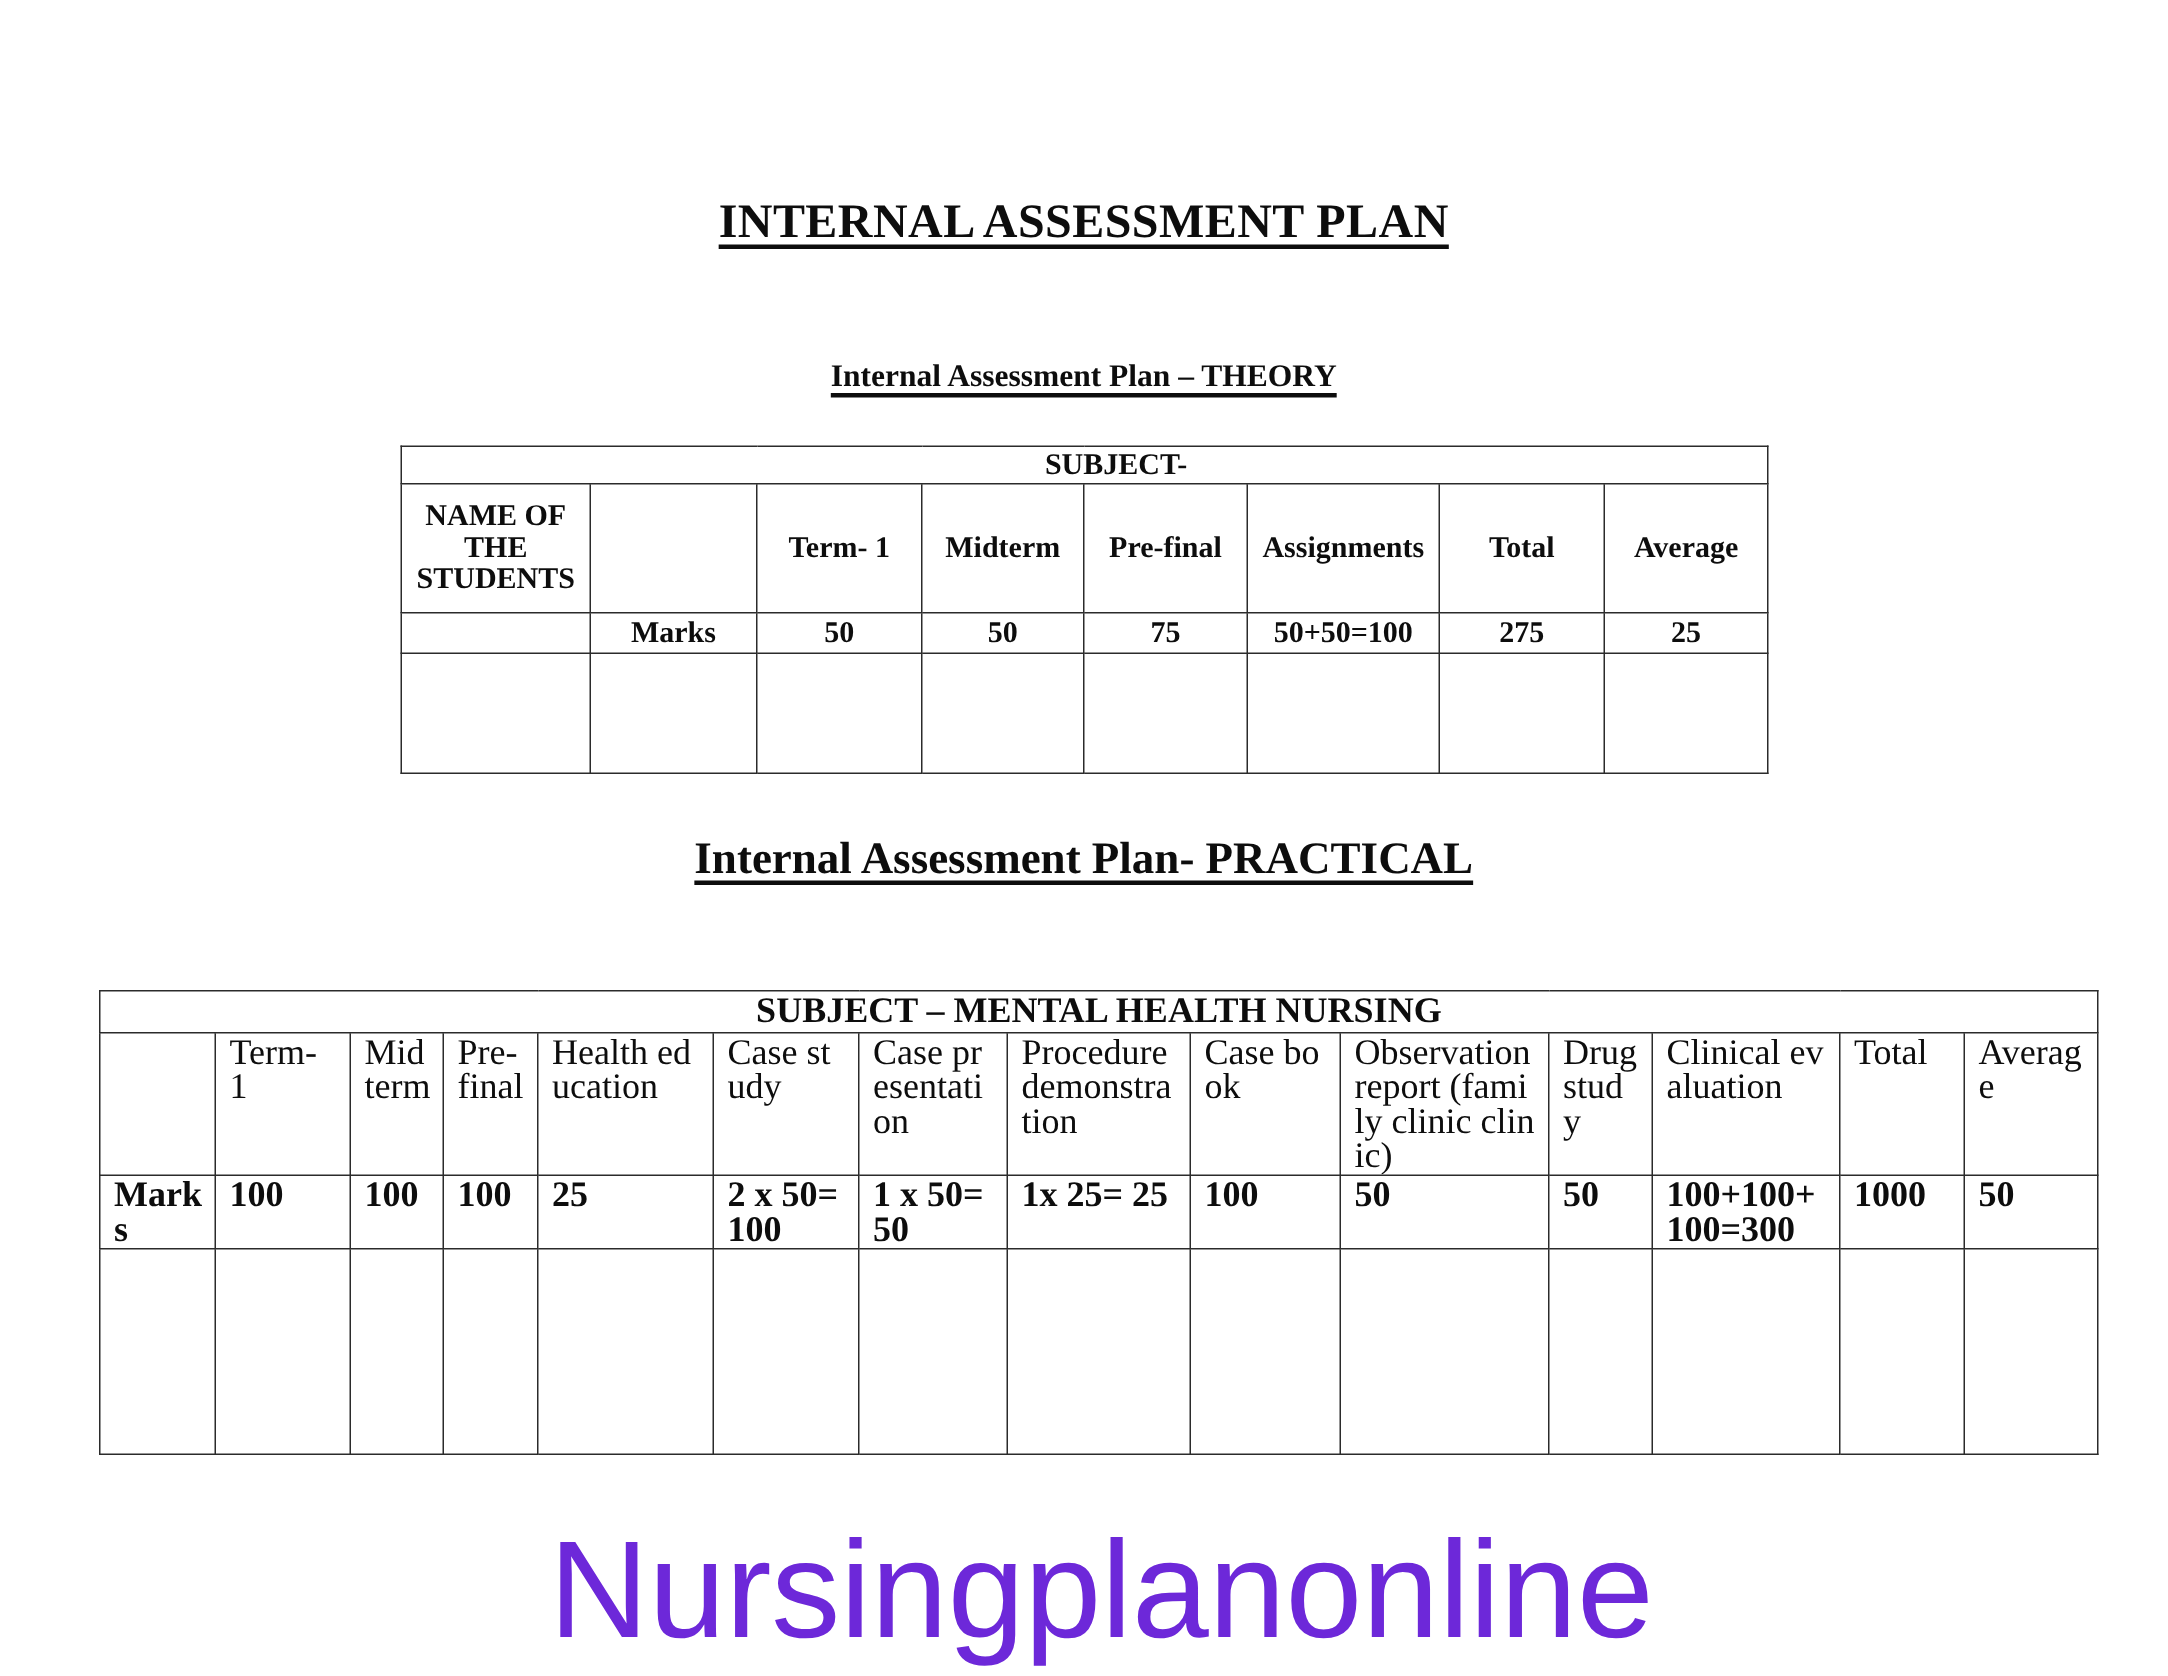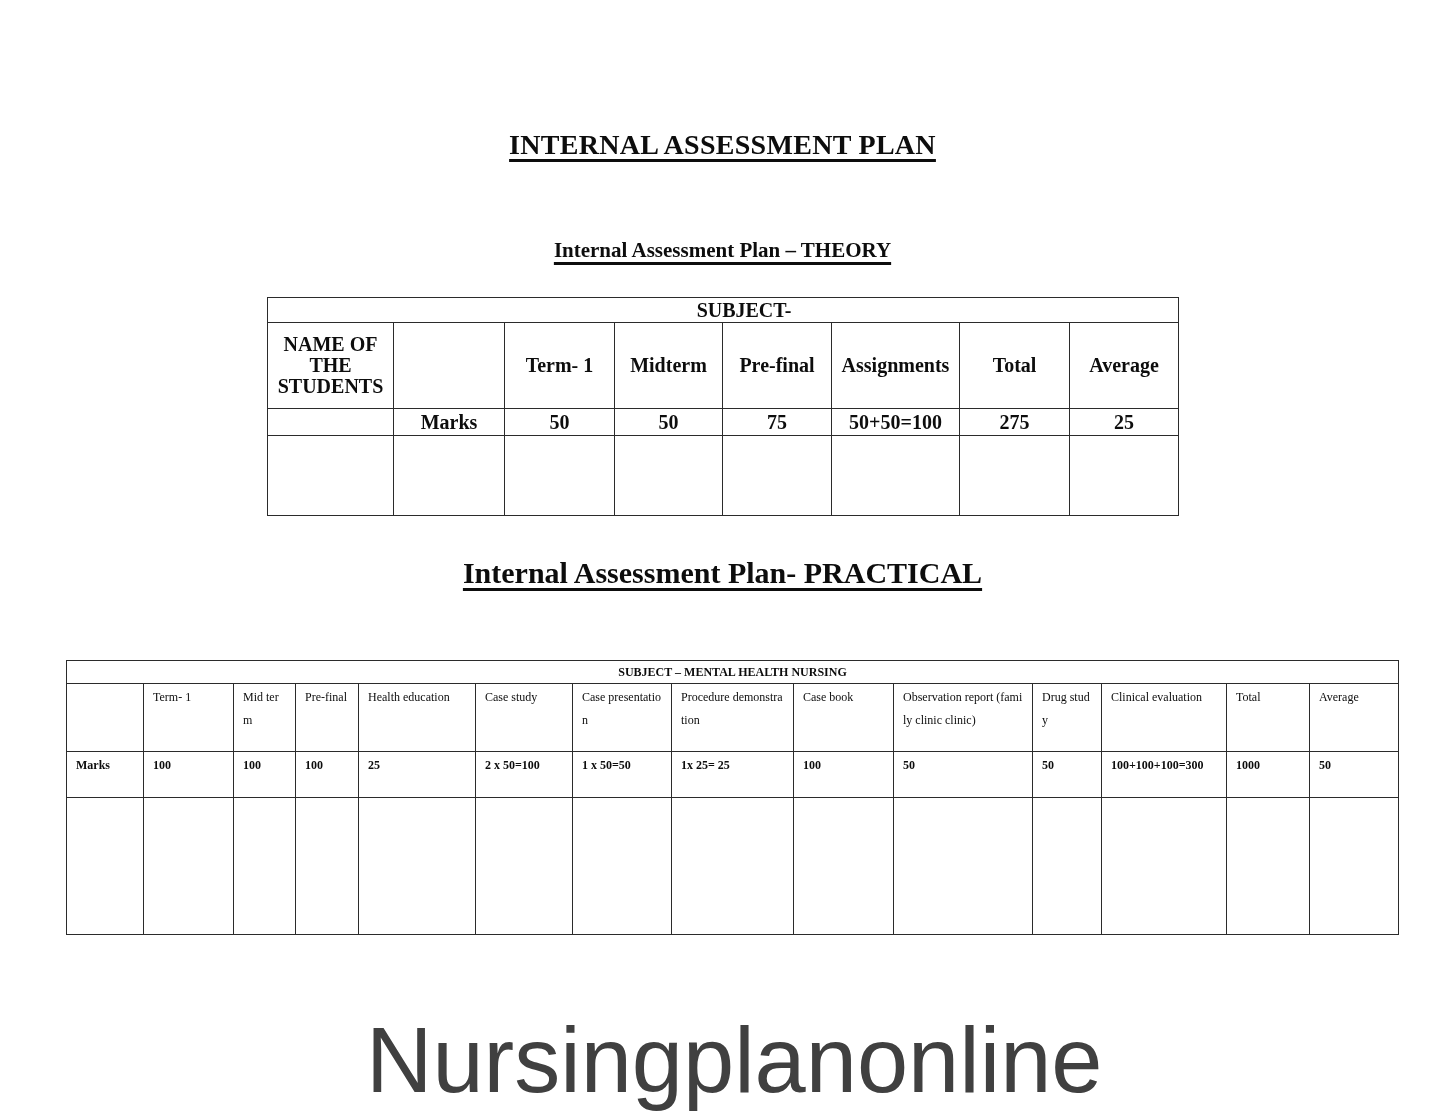--- a/index.html
+++ b/index.html
@@ -13,21 +13,21 @@
     color: #0d0d0d;
   }
   .heading {
     position: absolute; left: 0; width: 100%;
     text-align: center; margin: 0;
     font-weight: bold;
     text-decoration: underline;
     text-decoration-thickness: 3px;
     text-underline-offset: 5px;
   }
-  #main-title   { top: 129px; font-size: 28px; letter-spacing: 0.3px; }
+  #main-title   { top: 129px; font-size: 32px; letter-spacing: 0.3px; }
   #theory-head  { top: 238px; font-size: 21px; }
   #practical-head { top: 556px; font-size: 30px; }
 
   table {
     position: absolute;
     border-collapse: collapse;
     table-layout: fixed;
   }
   td {
     border: 1.5px solid #2b2b2b;
@@ -43,21 +43,21 @@
   }
   #theory-table td { text-align: center; vertical-align: middle; }
   .t1-subject td { height: 25px; text-align: left; padding-left: 42px; }
   .t1-head td    { height: 86px; line-height: 21px; padding: 0 4px; }
   .t1-marks td   { height: 27px; }
   .t1-empty td   { height: 80px; }
 
   
   #practical-table {
     left: 66px; top: 660px; width: 1333px;
-    font-size: 12px; font-weight: normal;
+    font-size: 24px; font-weight: normal;
   }
   .t2-subject td {
     height: 23px; text-align: center; vertical-align: middle;
     font-weight: bold;
   }
   .t2-head td, .t2-marks td {
     text-align: left; vertical-align: top;
     padding: 2px 8px 0 9px;
     line-height: 23px;
     word-break: break-all;
@@ -66,21 +66,21 @@
   .t2-marks td { height: 46px; font-weight: bold; }
   .t2-empty td { height: 137px; }
 
   
   #watermark {
     position: absolute;
     left: 366px; top: 1014px;
     font-family: "Liberation Sans", "DejaVu Sans", sans-serif;
     font-size: 92px;
     line-height: 1;
-    color: #404040;
+    color: #6d28d9;
     white-space: nowrap;
   }
 </style>
 </head>
 <body>
 
 <div>
 
   <h1 id="main-title" class="heading">INTERNAL ASSESSMENT PLAN</h1>
 

